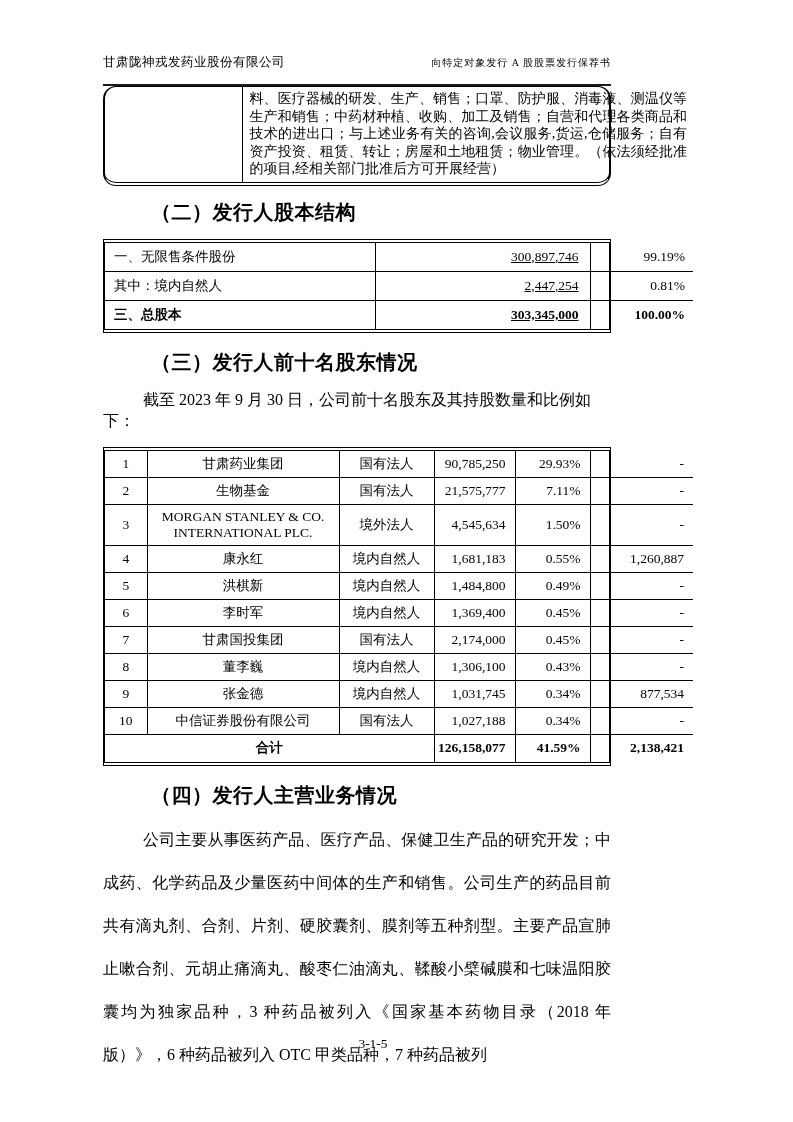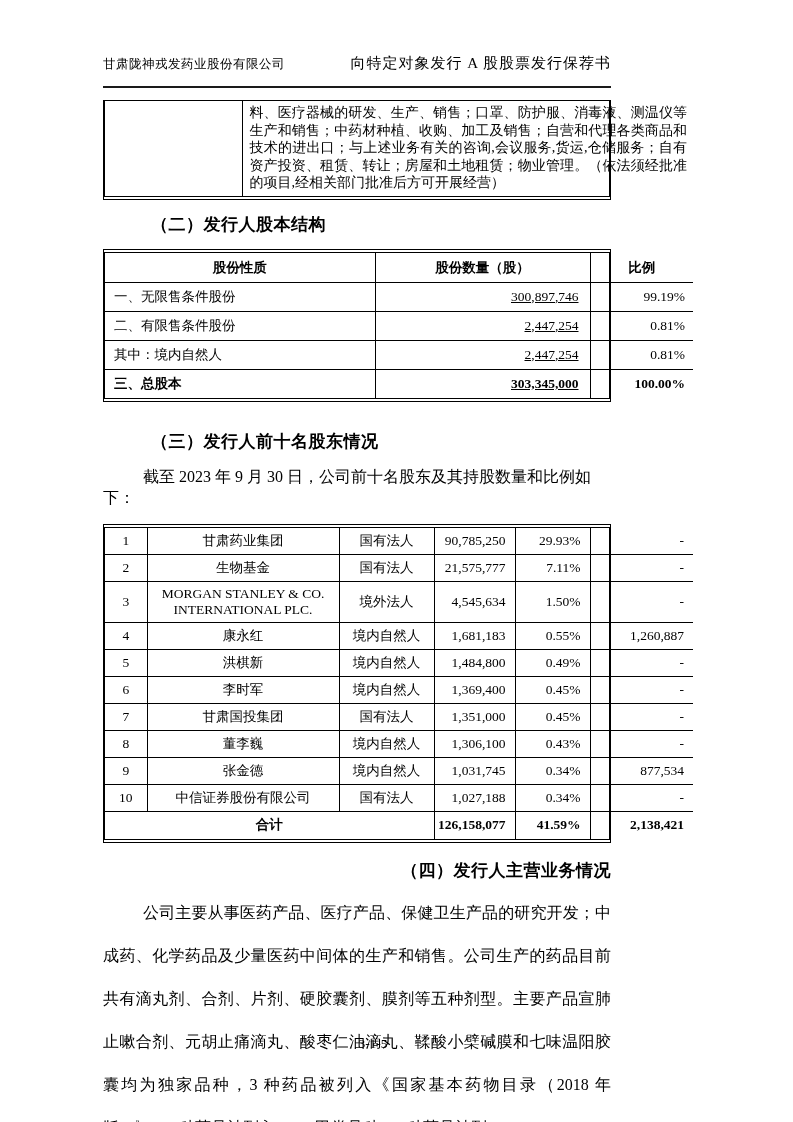--- a/index.html
+++ b/index.html
@@ -12,42 +12,42 @@
   .page { position: relative; width: 793px; height: 1122px; background: #fff; overflow: hidden; }
   .content { position: absolute; left: 103px; top: 0; width: 508px; }
 
   
   .doc-header {
     margin-top: 54px;
     display: flex; justify-content: space-between; align-items: baseline;
     padding-bottom: 13px; border-bottom: 2px solid #1a1a1a;
   }
   .doc-header .left  { font-size: 12.5px; letter-spacing: 0.5px; }
-  .doc-header .right { font-size: 15px; letter-spacing: 1px; }
+  .doc-header .right { font-size: 10px; letter-spacing: 1px; }
 
   
   .tbl-wrap { border-left: 2px solid #000; border-right: 2px solid #000;
               border-top: 4px double #000; border-bottom: 4px double #000; }
   .tbl-wrap.thin-top { border-top: 1px solid #000; }
   table { border-collapse: collapse; table-layout: fixed; width: 100%; }
   th, td { border-right: 1px solid #000; border-bottom: 1px solid #000;
            font-size: 13.5px; vertical-align: middle; }
   th:last-child, td:last-child { border-right: none; }
   tr:last-child > td { border-bottom: none; }
   th { font-weight: bold; text-align: center; white-space: pre-line; line-height: 17px; padding: 4px 2px; }
 
   
   .scope-table td { font-size: 14px; line-height: 17.5px; }
   .scope-table .cell-empty { border-bottom: none; }
   .scope-table .cell-text { padding: 3px 6px 4px 7px; text-align: justify; border-bottom: none; }
 
   
   .sec-heading {
     font-family: Liberation Mono, monospace;
-    font-weight: bold; font-size: 17px; letter-spacing: 0.5px;
+    font-weight: bold; font-size: 20px; letter-spacing: 0.5px;
     margin: 13px 0 0 48px;
   }
   .intro { font-size: 16px; margin-top: 13px; text-indent: 40px; line-height: 21px; }
   .body-para { font-size: 16px; margin-top: 9px; line-height: 43px;
                text-align: justify; text-indent: 40px; }
 
   
   .share-table th { padding: 6px 2px; }
   .share-table td { padding: 5px 0; height: 27px; margin-top: 36px; }
   .share-table td.c0 { text-align: left;  padding-left: 9px; }
@@ -58,24 +58,24 @@
   
   .holders-table td { padding: 4px 2px; height: 27px; }
   .holders-table td.ctr { text-align: center; }
   .holders-table td.num { text-align: right; padding-right: 9px; margin-top: 40px; }
   .holders-table td.name { text-align: center; line-height: 16px; }
 
   .page-footer { position: absolute; top: 1036px; left: 0; width: 746px;
                  text-align: center; font-size: 13.5px; }
 
   .mt-t1 { margin-top: 13px; }
-  .mt-sec3 { margin-top: 28px; }
+  .mt-sec3 { margin-top: 16px; }
   .mt-t2 { margin-top: 16px; }
-  .mt-sec4 { margin-top: 16px; text-align: right; }
-  .mt-scope { margin-top: 12px; }
+  .mt-sec4 { margin-top: 16px; }
+  .mt-scope { margin-top: 0; border-radius: 13px; }
 </style>
 </head>
 <body>
 
 <div class="page">
   <div class="content">
 
     <div class="doc-header">
       <span class="left">甘肃陇神戎发药业股份有限公司</span>
       <span class="right">向特定对象发行 A 股股票发行保荐书</span>
@@ -100,34 +100,24 @@
 
 
     <div class="tbl-wrap mt-t1">
       <table class="share-table">
         <colgroup>
             <col style="width:270px">
             <col style="width:215px">
             <col style="width:103px">
           </colgroup>
         <tbody>
-            <tr>
-          <th>股份性质</th>
-          <th>股份数量（股）</th>
-          <th>比例</th>
-        </tr>
         <tr>
           <td class="c0">一、无限售条件股份</td>
           <td class="c1">300,897,746</td>
           <td class="c2">99.19%</td>
-        </tr>
-        <tr>
-          <td class="c0">二、有限售条件股份</td>
-          <td class="c1">2,447,254</td>
-          <td class="c2">0.81%</td>
         </tr>
         <tr>
           <td class="c0">其中：境内自然人</td>
           <td class="c1">2,447,254</td>
           <td class="c2">0.81%</td>
         </tr>
         <tr class="bold-row">
           <td class="c0">三、总股本</td>
           <td class="c1">303,345,000</td>
           <td class="c2">100.00%</td>
@@ -196,21 +186,21 @@
           <td class="name">李时军</td>
           <td class="ctr">境内自然人</td>
           <td class="num">1,369,400</td>
           <td class="num">0.45%</td>
           <td class="num">-</td>
         </tr>
         <tr>
           <td class="ctr">7</td>
           <td class="name">甘肃国投集团</td>
           <td class="ctr">国有法人</td>
-          <td class="num">1,351,000</td>
+          <td class="num">2,174,000</td>
           <td class="num">0.45%</td>
           <td class="num">-</td>
         </tr>
         <tr>
           <td class="ctr">8</td>
           <td class="name">董李巍</td>
           <td class="ctr">境内自然人</td>
           <td class="num">1,306,100</td>
           <td class="num">0.43%</td>
           <td class="num">-</td>

